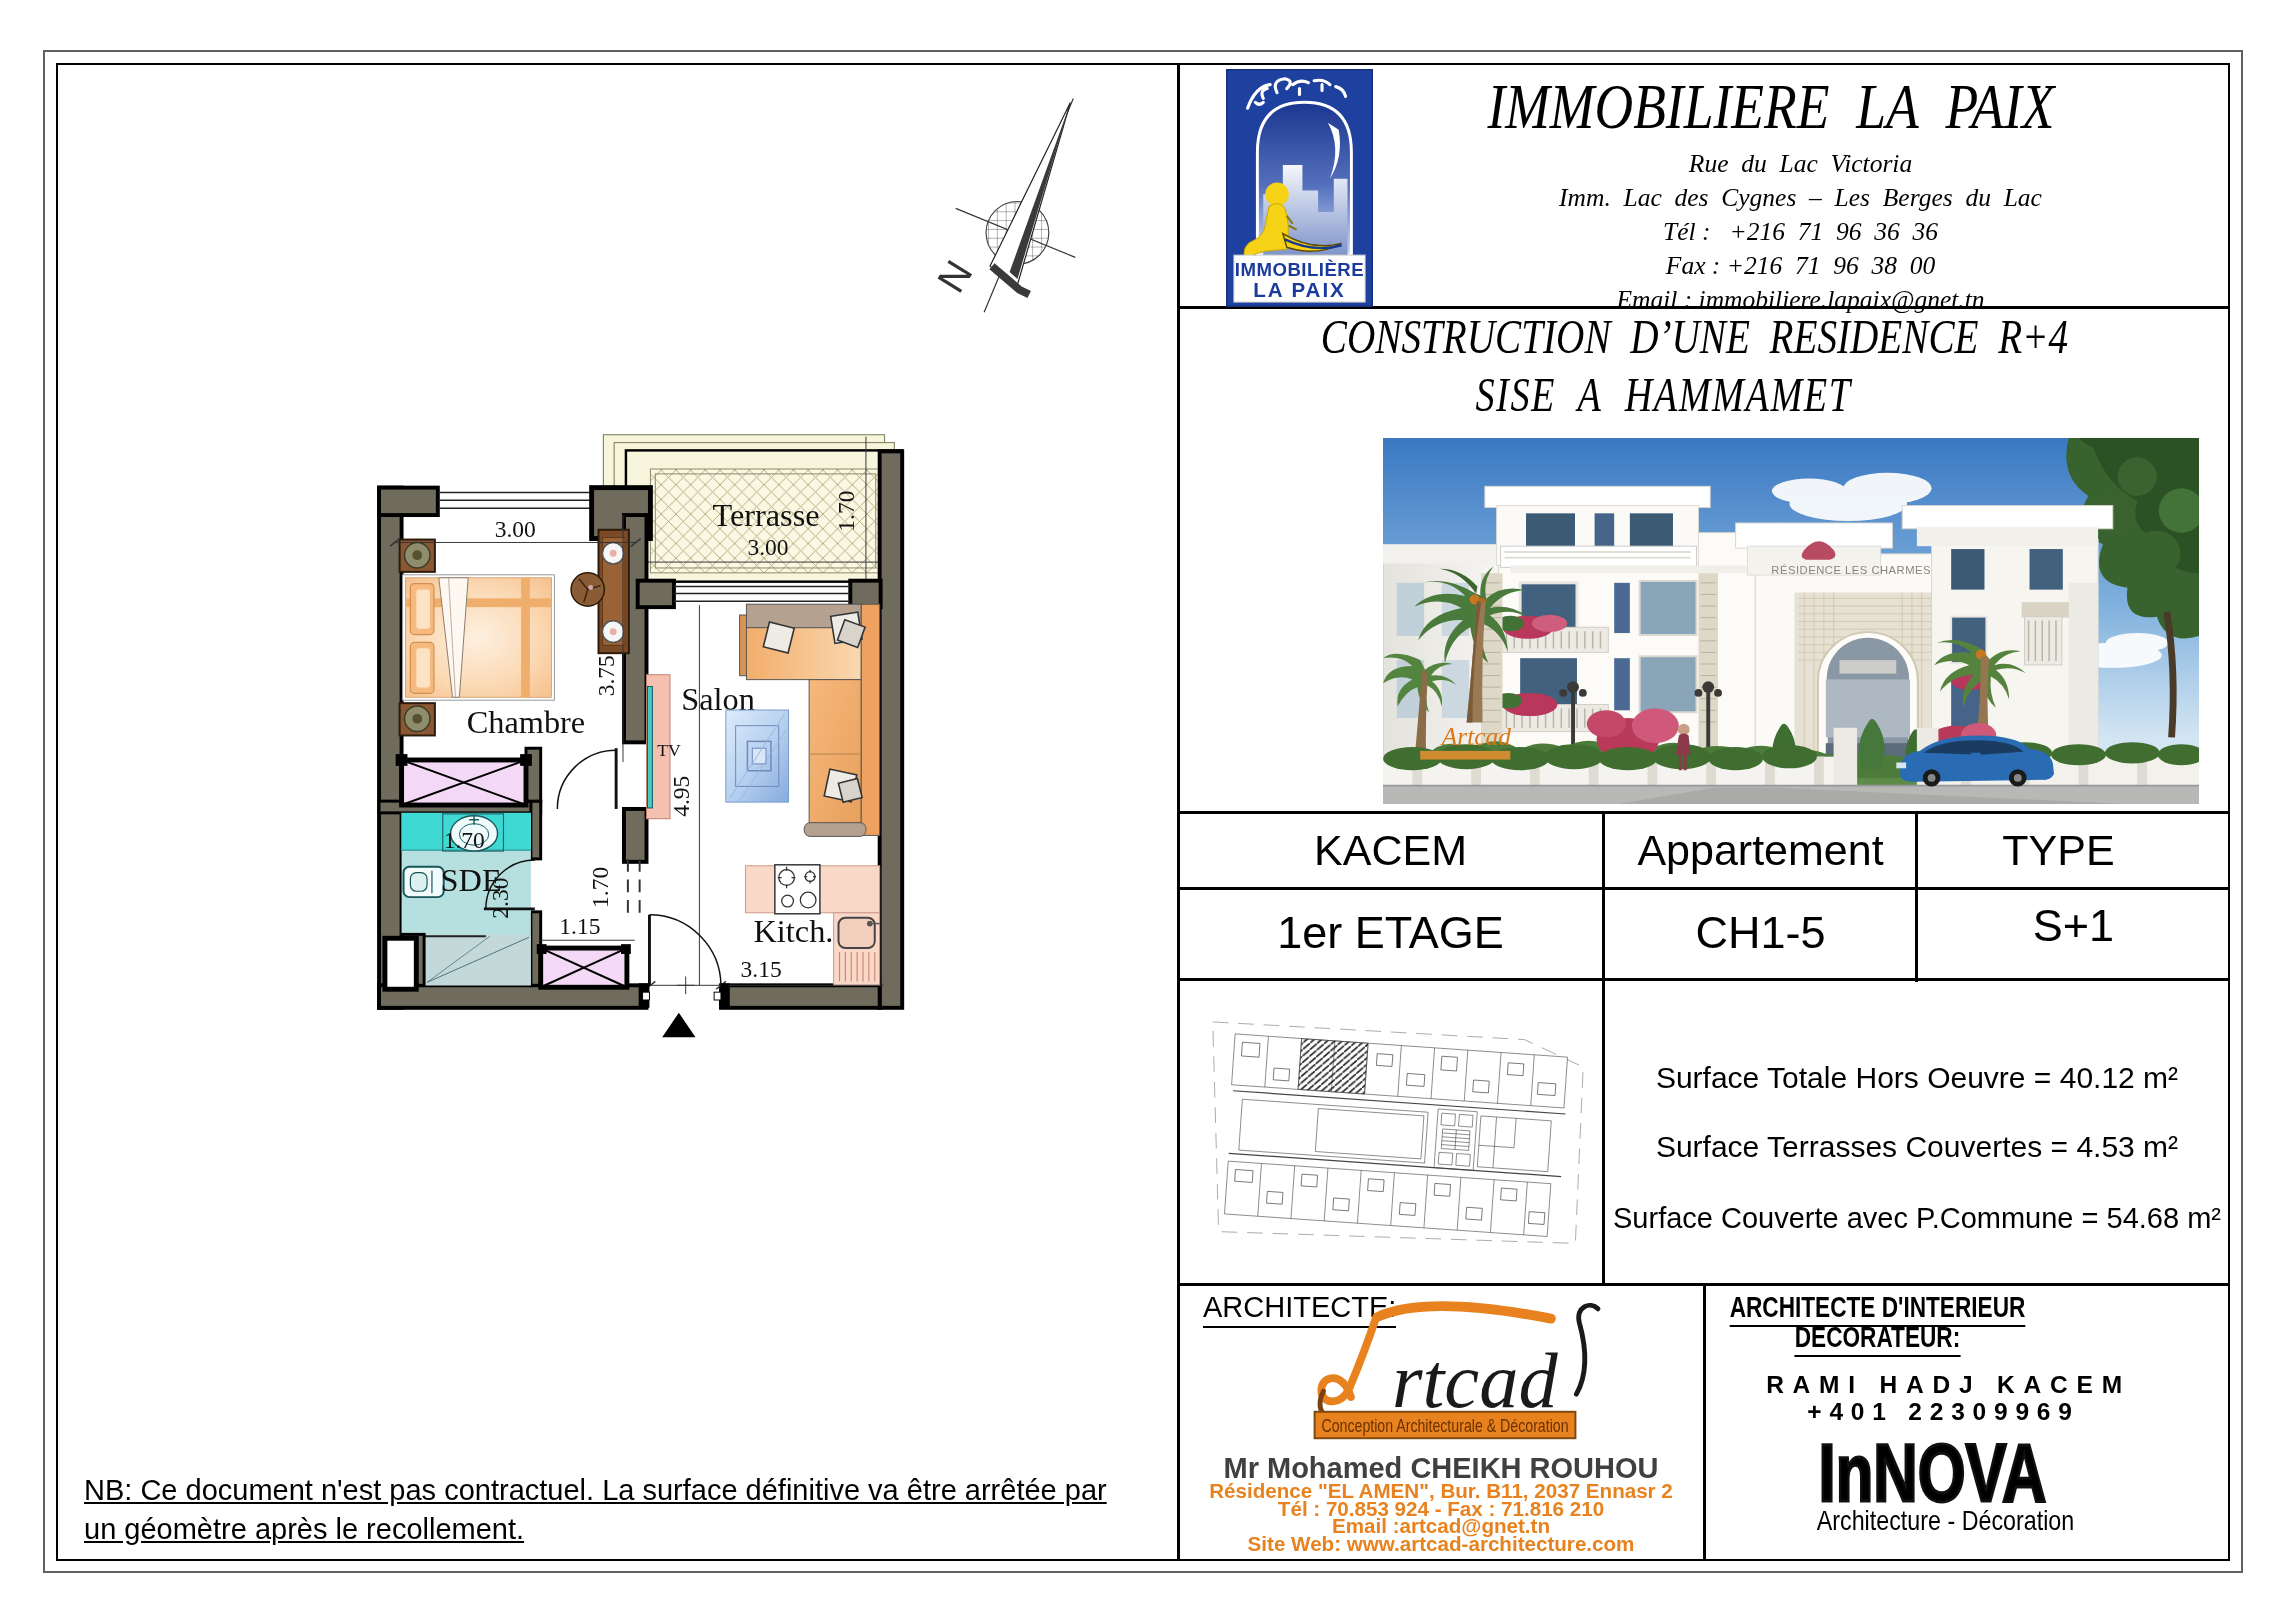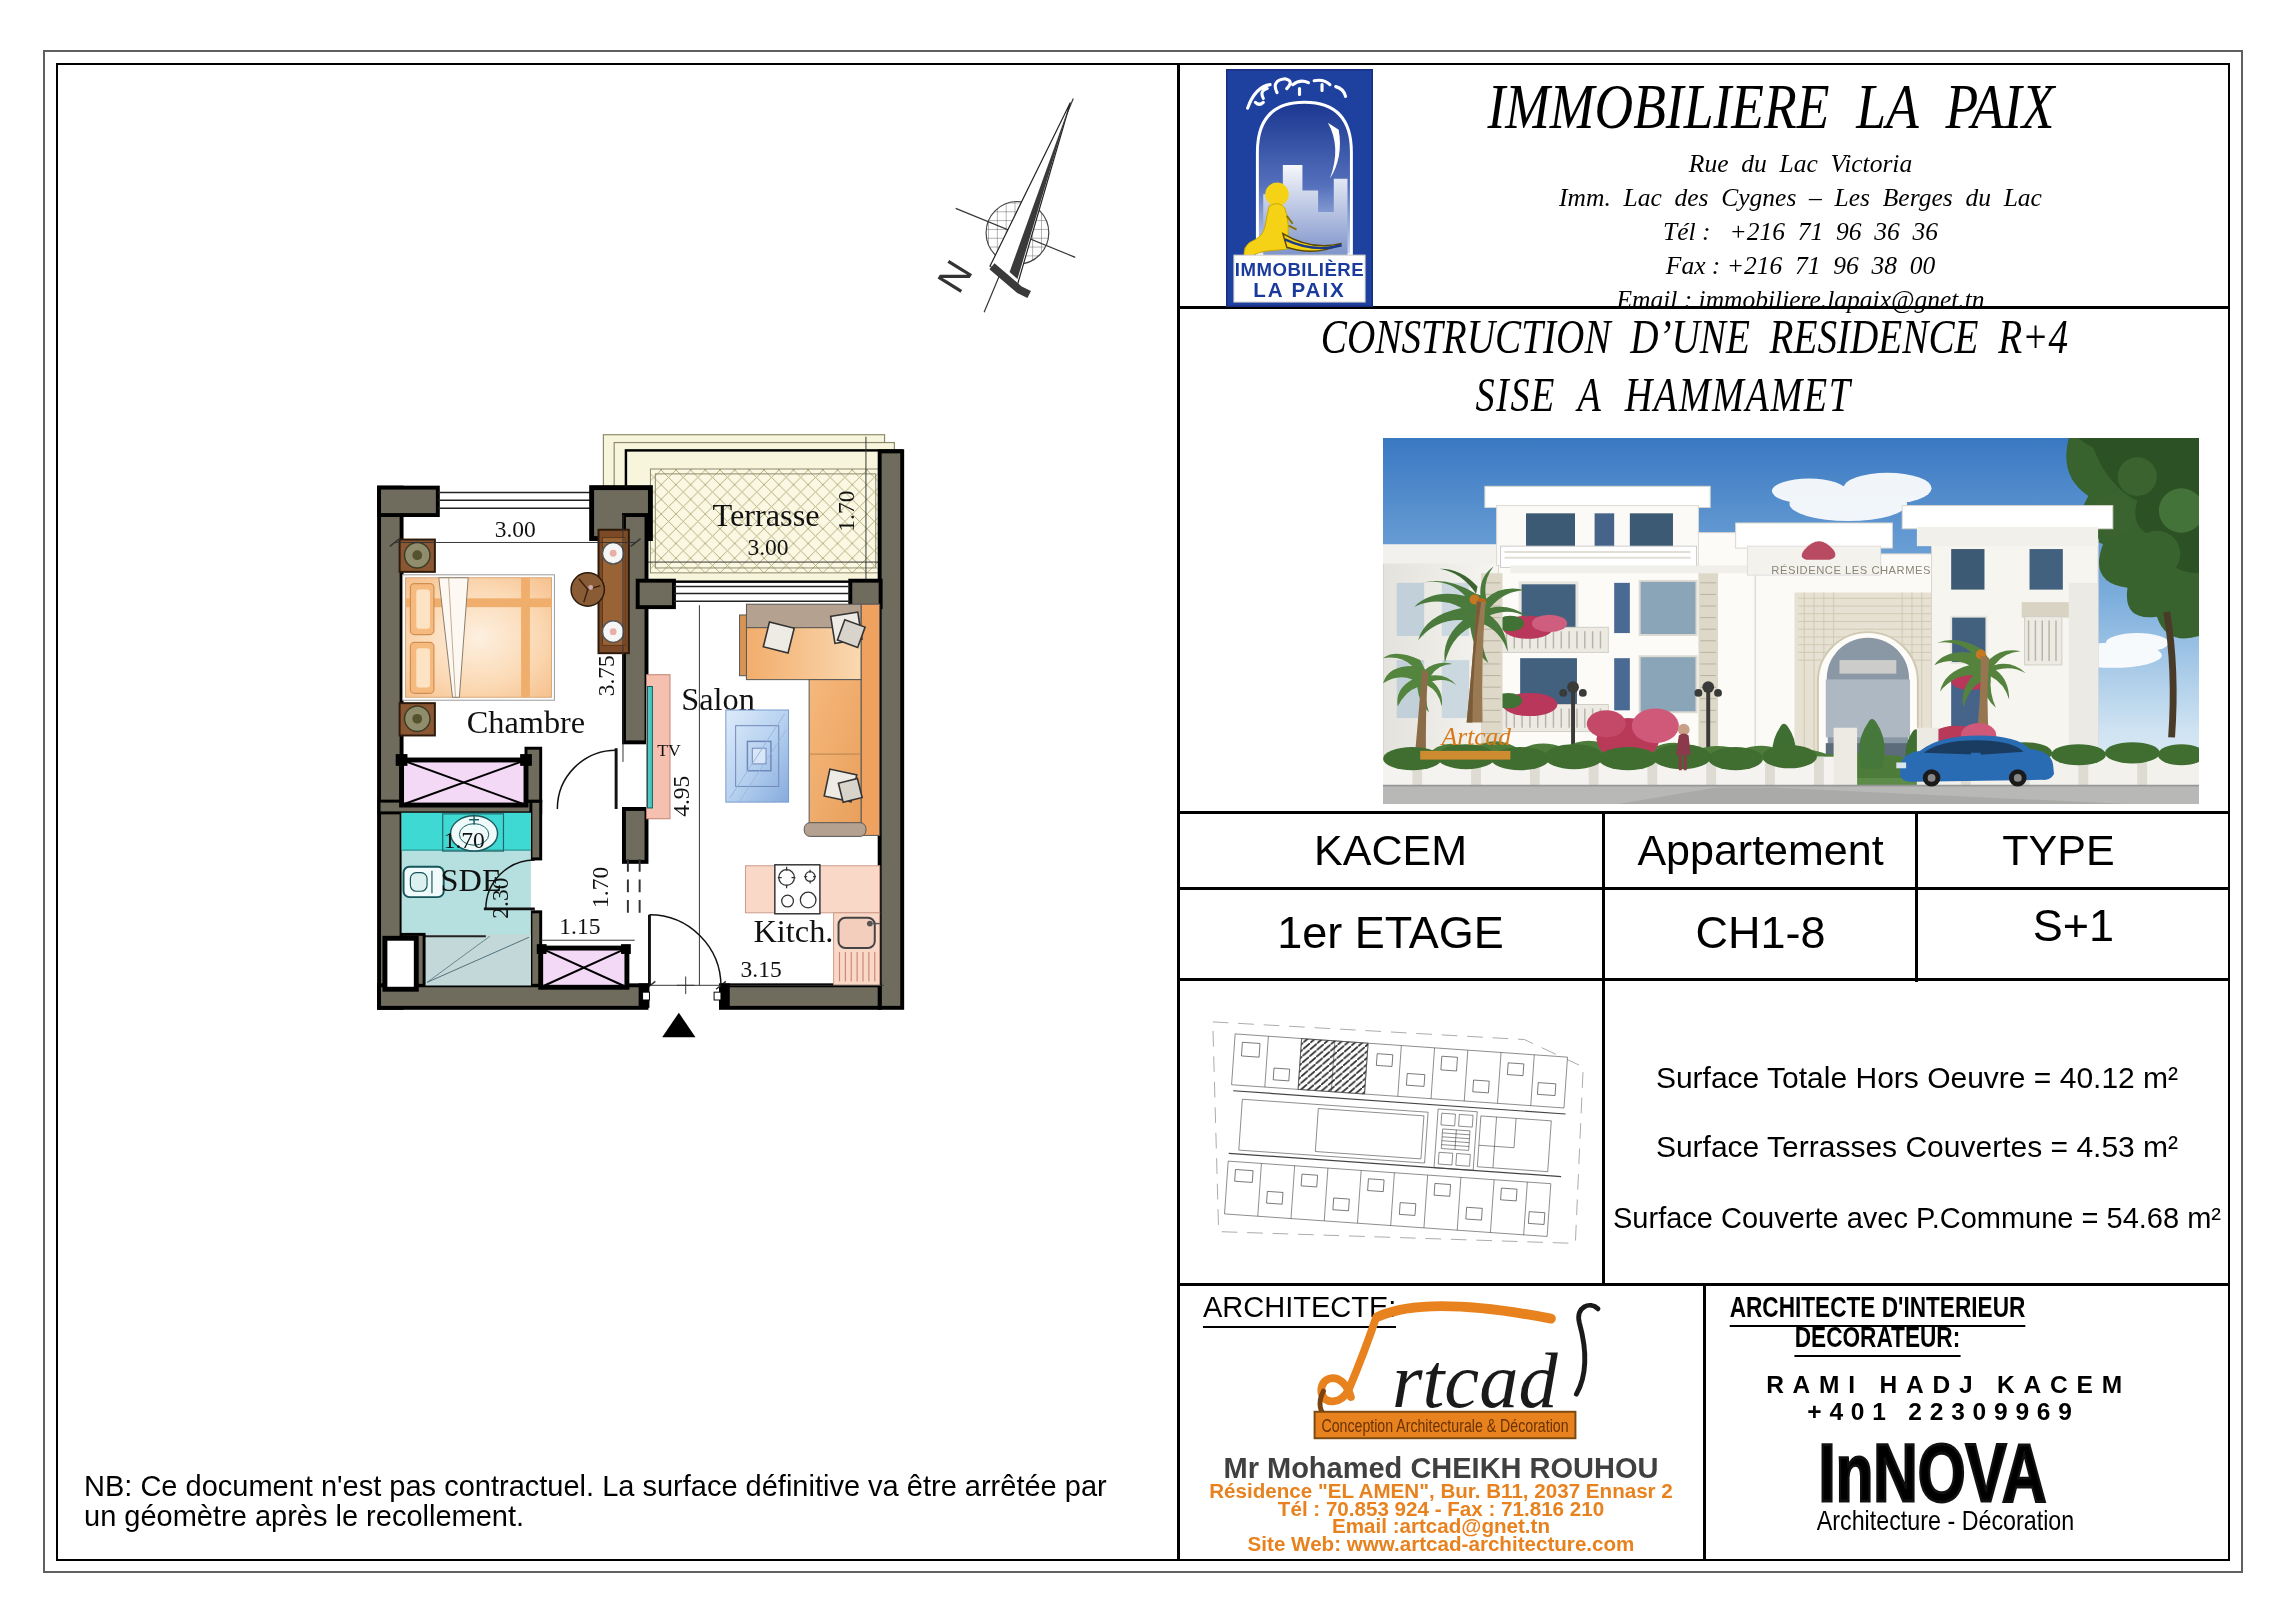--- a/index.html
+++ b/index.html
@@ -38,41 +38,41 @@
 <div class="abs" style="left:1915px;top:811px;width:2.9px;height:171px;background:#000;"></div>
 
 <div class="abs" style="left:1177px;top:1283px;width:1052px;height:2.9px;background:#000;"></div>
 
 <div class="abs" style="left:1703px;top:1283px;width:2.9px;height:276px;background:#000;"></div>
 
 <div class="abs" style="left:1180px;top:826px;width:421px;text-align:center;font-size:43px;">KACEM</div>
 <div class="abs" style="left:1605px;top:826px;width:311px;text-align:center;font-size:43px;">Appartement</div>
 <div class="abs" style="left:1918px;top:826px;width:281px;text-align:center;font-size:43px;">TYPE</div>
 <div class="abs" style="left:1180px;top:907px;width:421px;text-align:center;font-size:45px;">1er ETAGE</div>
-<div class="abs" style="left:1605px;top:907px;width:311px;text-align:center;font-size:45px;">CH1-8</div>
+<div class="abs" style="left:1605px;top:907px;width:311px;text-align:center;font-size:45px;">CH1-5</div>
 <div class="abs" style="left:1918px;top:900px;width:311px;text-align:center;font-size:45px;">S+1</div>
 
 <div class="abs" style="left:1605px;top:1061px;width:624px;text-align:center;font-size:30px;">Surface Totale Hors Oeuvre = 40.12 m²</div>
 <div class="abs" style="left:1605px;top:1130px;width:624px;text-align:center;font-size:30px;">Surface Terrasses Couvertes = 4.53 m²</div>
 <div class="abs" style="left:1605px;top:1202px;width:624px;text-align:center;font-size:29px;white-space:nowrap;">Surface Couverte avec P.Commune = 54.68 m²</div>
 
 <div class="abs" style="left:1203px;top:1291px;font-size:29px;border-bottom:2px solid #000;padding-bottom:2px;">ARCHITECTE:</div>
 
 <div class="abs" style="left:1180px;top:1452px;width:522px;text-align:center;font-size:29px;font-weight:bold;color:#404040;">Mr Mohamed CHEIKH ROUHOU</div>
 <div class="abs" style="left:1180px;top:1482px;width:522px;text-align:center;font-size:20.6px;color:#e8821e;line-height:17.6px;font-weight:bold;">Résidence "EL AMEN", Bur. B11, 2037 Ennasr 2<br>Tél : 70.853 924 - Fax : 71.816 210<br>Email :artcad@gnet.tn<br>Site Web: www.artcad-architecture.com</div>
 
 <div class="abs" style="left:1616px;top:1292px;width:523px;text-align:center;font-size:29px;font-weight:bold;line-height:30px;transform:scaleX(0.78);"><span style="border-bottom:2px solid #000;padding-bottom:2px;">ARCHITECTE D'INTERIEUR</span><br><span style="border-bottom:2px solid #000;padding-bottom:2px;">DECORATEUR:</span></div>
 
 <div class="abs" style="left:1687px;top:1371px;width:523px;text-align:center;font-size:24.5px;font-weight:bold;letter-spacing:8.8px;white-space:nowrap;">RAMI HADJ KACEM</div>
 <div class="abs" style="left:1682px;top:1398px;width:523px;text-align:center;font-size:24.5px;font-weight:bold;letter-spacing:7.8px;white-space:nowrap;">+401 22309969</div>
 
 <div class="abs" style="left:1671px;top:1426px;width:523px;text-align:center;font-size:82px;font-weight:bold;letter-spacing:0px;-webkit-text-stroke:2.9px #111;transform:scaleX(0.75);white-space:nowrap;">InNOVA</div>
 <div class="abs" style="left:1684px;top:1505px;width:523px;text-align:center;font-size:27.4px;transform:scaleX(0.85);white-space:nowrap;">Architecture - Décoration</div>
 
-<div class="abs" style="left:84px;top:1471px;width:1049px;font-size:29px;line-height:30px;">NB: Ce document n'est pas contractuel. La surface définitive va être arrêtée par un géomètre après le recollement.</div>
+<div class="abs" style="left:84px;top:1471px;width:1049px;font-size:29px;line-height:39px;text-decoration:underline;">NB: Ce document n'est pas contractuel. La surface définitive va être arrêtée par un géomètre après le recollement.</div>
 
 <svg class="abs" style="left:372px;top:421px;" width="549" height="627" viewBox="380 430 560 640">
 <defs>
 <radialGradient id="bedg" cx="0.5" cy="0.5" r="0.75">
  <stop offset="0" stop-color="#fdf0e0"></stop>
         <stop offset="0.55" stop-color="#fbd9b4"></stop>
         <stop offset="1" stop-color="#f5bc86"></stop>
 </radialGradient>
 <linearGradient id="sofag" x1="0" y1="0" x2="1" y2="0">
  <stop offset="0" stop-color="#f2ad6b"></stop>

